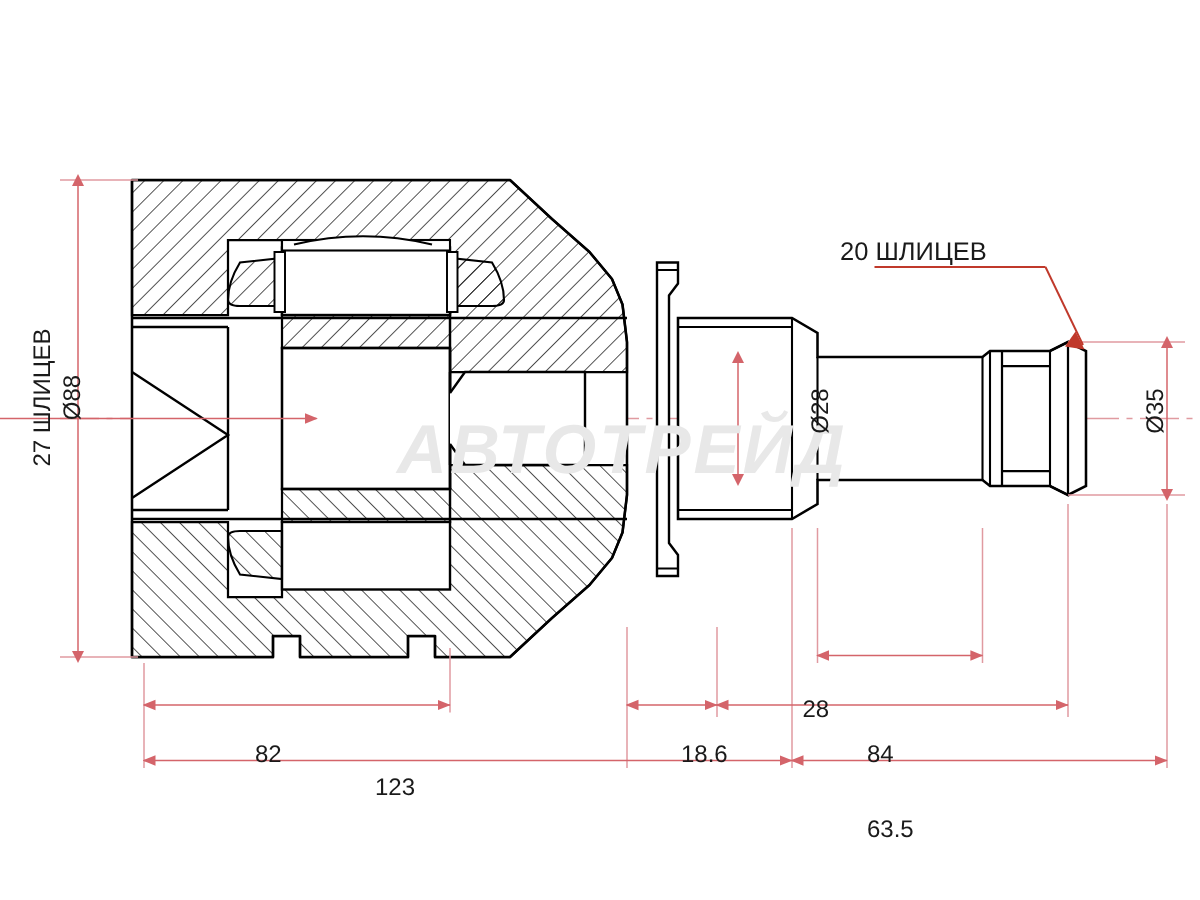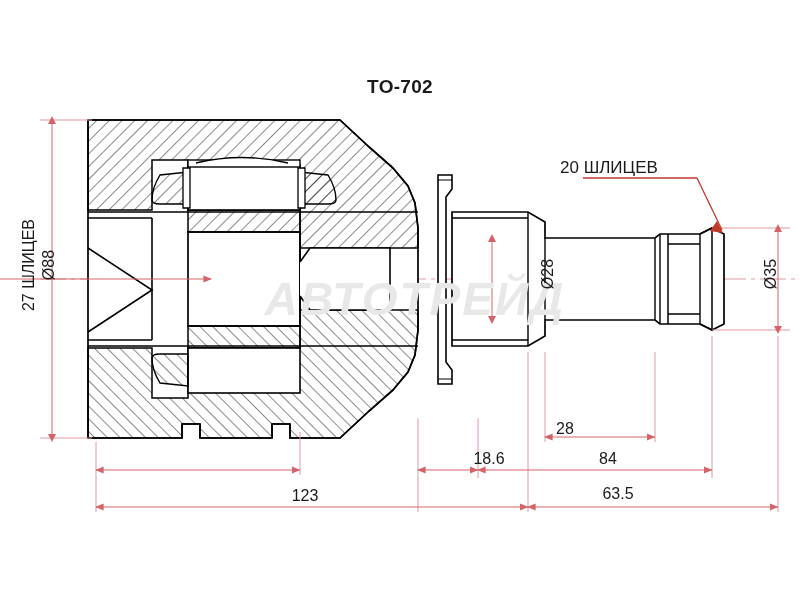--- a/index.html
+++ b/index.html
@@ -73,27 +73,27 @@
     transform: rotate(-90deg);
   }
   #label-dia-35 {
     left: 736px;
     top: 265px;
     width: 70px;
     text-align: center;
     font-size: 16px;
     transform: rotate(-90deg);
   }
-  .dim-txt { font-size: 16px; text-align: center; }
+  .dim-txt { font-size: 16px; text-align: left; margin-top: 45px; }
   #dim-82    { left: 170px; top: 450px; width: 110px; }
-  #dim-123   { left: 250px; top: 487px; width: 110px; }
+  #dim-123   { left: 250px; top: 472px; width: 110px; }
   #dim-18-6  { left: 454px; top: 450px; width: 70px;  }
   #dim-28    { left: 535px; top: 420px; width: 60px;  }
   #dim-55    { left: 578px; top: 450px; width: 60px;  }
-  #dim-63-5  { left: 578px; top: 485px; width: 80px;  }
+  #dim-63-5  { left: 578px; top: 500px; width: 80px;  }
   #watermark {
     position: absolute;
     left: 170px;
     top: 272px;
     width: 490px;
     text-align: center;
     font-size: 46px;
     font-weight: bold;
     font-style: italic;
     color: #e8e8e8;
@@ -285,32 +285,32 @@
     </g>
 
     <g>
       <line x1="528" y1="507" x2="778" y2="507" stroke="#d4646a" stroke-width="1" marker-start="url(#arrL)" marker-end="url(#arrR)"></line>
     </g>
 
   </svg>
 
   <div class="txt" id="watermark">АВТОТРЕЙД</div>
 
-  <div class="txt" id="part-number">TO-702</div>
 
   <div class="txt" id="label-splines-left">27 ШЛИЦЕВ</div>
 
   <div class="txt" id="label-dia-88">Ø88</div>
 
   <div class="txt" id="label-splines-right">20 ШЛИЦЕВ</div>
 
   <div class="txt" id="label-dia-28">Ø28</div>
 
   <div class="txt" id="label-dia-35">Ø35</div>
 
+  <div class="txt dim-txt" id="dim-82">82</div>
 
   <div class="txt dim-txt" id="dim-123">123</div>
 
   <div class="txt dim-txt" id="dim-18-6">18.6</div>
 
   <div class="txt dim-txt" id="dim-28">28</div>
 
   <div class="txt dim-txt" id="dim-55">84</div>
 
   <div class="txt dim-txt" id="dim-63-5">63.5</div>

